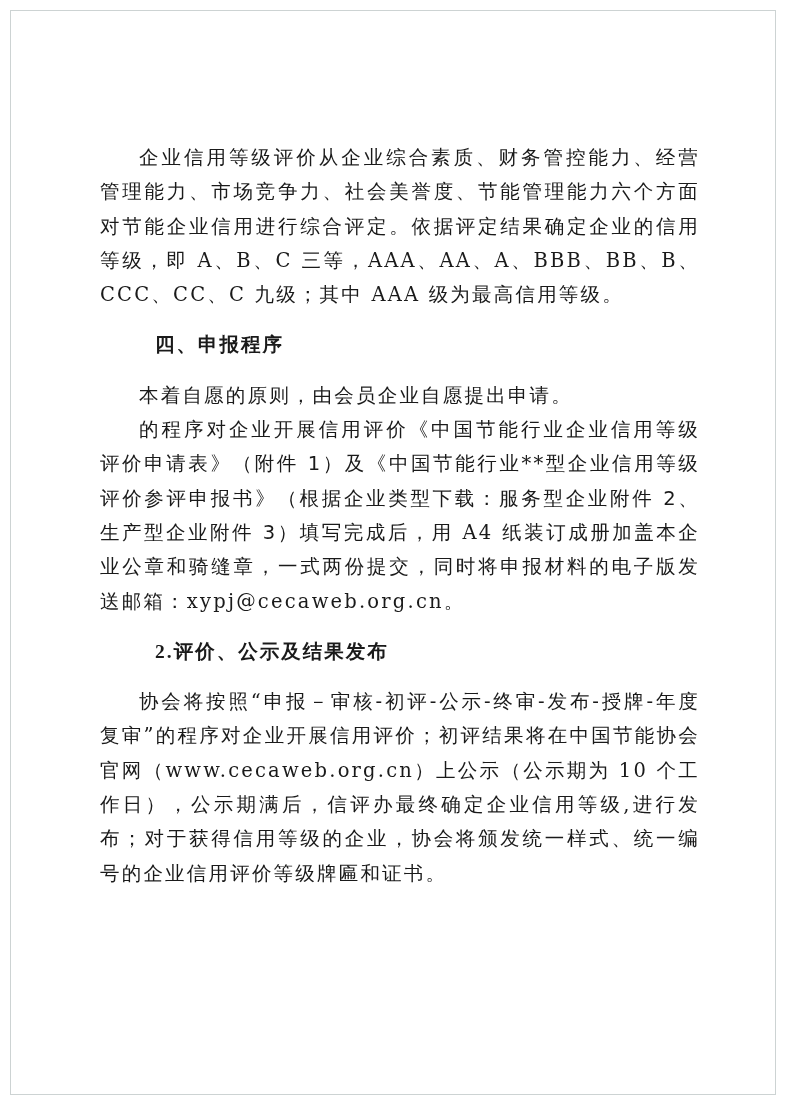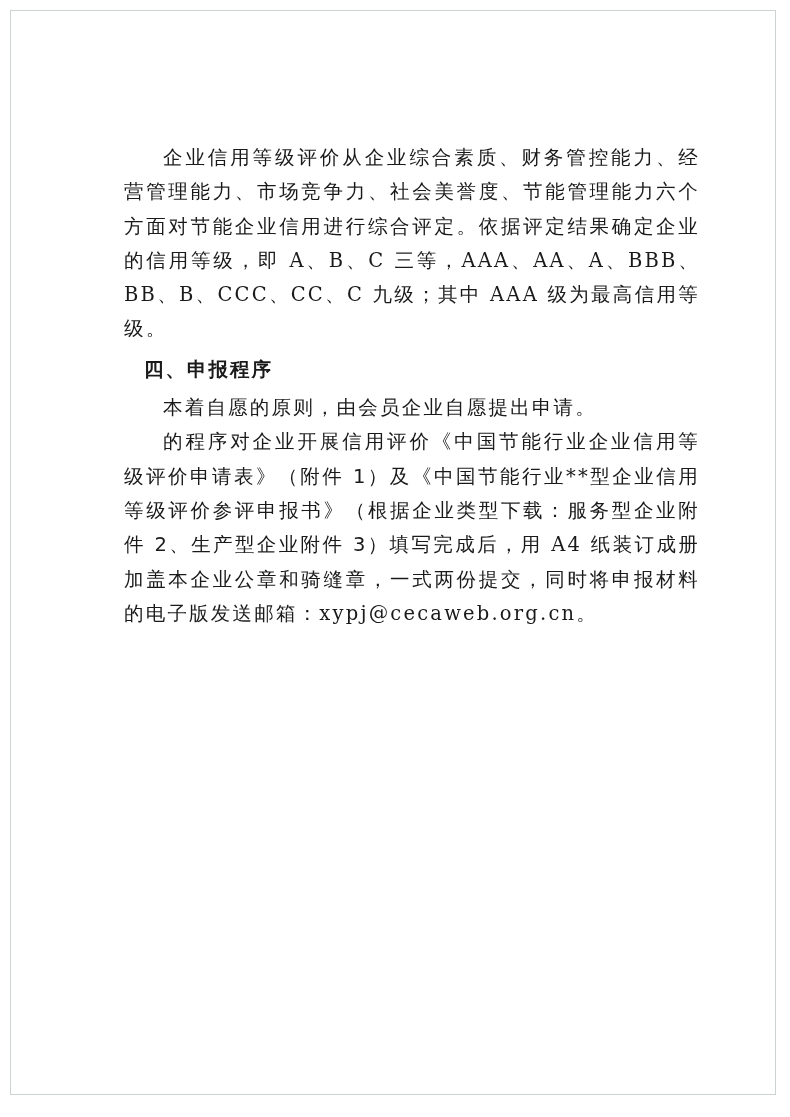--- a/index.html
+++ b/index.html
@@ -7,31 +7,33 @@
   .page-border {
     position: absolute; left: 10px; top: 10px; width: 766px; height: 1085px;
     border: 1px solid #cdd3d3; box-sizing: border-box;
   }
   .doc {
     position: absolute; left: 100px; top: 141px; width: 600px;
     font-family: "DejaVu Serif", "Liberation Serif", serif;
     font-size: 19.5px; color: #1a1a1a; line-height: 34.3px;
   }
   .p { margin: 0; text-align: justify; text-align-last: left; letter-spacing: 2.2px; }
-  .indent { text-indent: 39px; margin-left: 24px; }
-  .h { margin: 5px; padding-left: 39px; font-family: Liberation Sans, sans-serif; font-weight: bold; letter-spacing: 2px; }
+  .indent { text-indent: 39px; }
+  .h { margin: 16px; padding-left: 39px; font-family: Liberation Serif, serif; font-weight: bold; letter-spacing: 2px; }
   .bold { font-weight: normal; font-family: "DejaVu Sans", "Liberation Sans", sans-serif; }
 </style>
 </head>
 <body>
 
 <div class="page-border"></div>
 
 <div class="doc">
   <p class="p indent">企业信用等级评价从企业综合素质、财务管控能力、经营管理能力、市场竞争力、社会美誉度、节能管理能力六个方面对节能企业信用进行综合评定。依据评定结果确定企业的信用等级，即 A、B、C 三等，AAA、AA、A、BBB、BB、B、CCC、CC、C 九级；其中 AAA 级为最高信用等级。</p>
 
   <p class="h">四、申报程序</p>
   <p class="p indent">本着自愿的原则，由会员企业自愿提出申请。</p>
 
   <p class="p indent"><span>的程序对企业开展信用评价《中国节能行业企业信用等级评价申请表》（</span><span class="bold">附件 1</span><span>）及《中国节能行业**型企业信用等级评价参评申报书》（根据企业类型下载：服务型企业</span><span class="bold">附件 2</span><span>、生产型企业</span><span class="bold">附件 3</span><span>）填写完成后，用 A4 纸装订成册加盖本企业公章和骑缝章，一式两份提交，同时将申报材料的电子版发送邮箱：xypj@cecaweb.org.cn。</span></p>
 
+  <p class="h">2.评价、公示及结果发布</p>
+  <p class="p indent">协会将按照“申报－审核-初评-公示-终审-发布-授牌-年度复审”的程序对企业开展信用评价；初评结果将在中国节能协会官网（www.cecaweb.org.cn）上公示（公示期为 10 个工作日），公示期满后，信评办最终确定企业信用等级,进行发布；对于获得信用等级的企业，协会将颁发统一样式、统一编号的企业信用评价等级牌匾和证书。</p>
 
 </div>
 
 </body></html>

